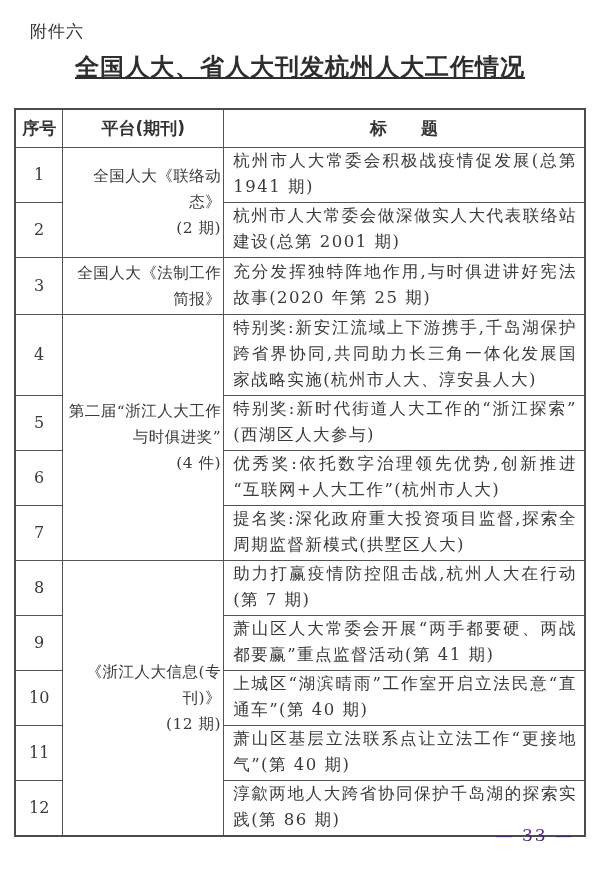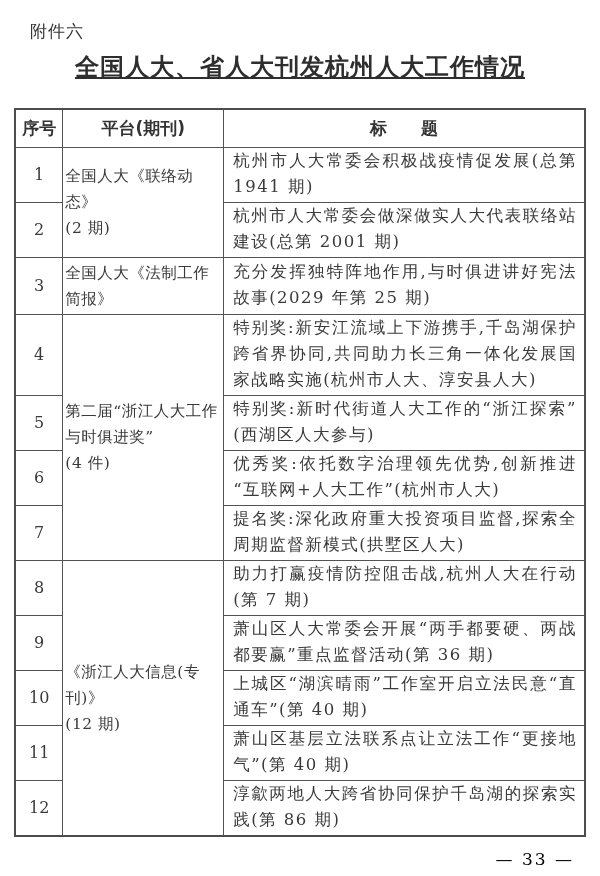--- a/index.html
+++ b/index.html
@@ -60,38 +60,38 @@
     color: #333333;
   }
   .col-no { width: 47px; }
   .col-platform { width: 158px; }
   .col-title { width: 355px; }
   td.no {
     text-align: center;
     font-size: 16px;
   }
   td.platform {
-    text-align: left;
+    text-align: right;
     white-space: pre-line;
     font-size: 15.5px;
     letter-spacing: 0.5px;
     padding: 2px 2px;
   }
   td.ttl {
     text-align: justify;
     text-align-last: left;
     letter-spacing: 1.5px;
     padding: 0 7px 2px 9px;
   }
   .page-number {
     position: absolute;
     right: 26px;
-    top: 849px;
+    top: 825px;
     font-size: 17px;
-    color: #000000;
+    color: #4c1d95;
     letter-spacing: 2px;
   }
 </style>
 </head>
 <body>
 
 <div class="attachment">附件六</div>
 
 <h1 class="doc-title">全国人大、省人大刊发杭州人大工作情况</h1>
 
@@ -116,21 +116,21 @@
       <td class="ttl">杭州市人大常委会积极战疫情促发展(总第 1941 期)</td>
     </tr>
     <tr class="h2">
       <td class="no">2</td>
       <td class="ttl">杭州市人大常委会做深做实人大代表联络站建设(总第 2001 期)</td>
     </tr>
     <tr class="h2">
       <td class="no">3</td>
       <td class="platform">全国人大《法制工作
 简报》</td>
-      <td class="ttl">充分发挥独特阵地作用,与时俱进讲好宪法故事(2029 年第 25 期)</td>
+      <td class="ttl">充分发挥独特阵地作用,与时俱进讲好宪法故事(2020 年第 25 期)</td>
     </tr>
     <tr class="h3">
       <td class="no">4</td>
       <td class="platform" rowspan="4">第二届“浙江人大工作
 与时俱进奖”
 (4 件)</td>
       <td class="ttl">特别奖:新安江流域上下游携手,千岛湖保护跨省界协同,共同助力长三角一体化发展国家战略实施(杭州市人大、淳安县人大)</td>
     </tr>
     <tr class="h2">
       <td class="no">5</td>
@@ -145,21 +145,21 @@
       <td class="ttl">提名奖:深化政府重大投资项目监督,探索全周期监督新模式(拱墅区人大)</td>
     </tr>
     <tr class="h2">
       <td class="no">8</td>
       <td class="platform" rowspan="5">《浙江人大信息(专刊)》
 (12 期)</td>
       <td class="ttl">助力打赢疫情防控阻击战,杭州人大在行动(第 7 期)</td>
     </tr>
     <tr class="h2">
       <td class="no">9</td>
-      <td class="ttl">萧山区人大常委会开展“两手都要硬、两战都要赢”重点监督活动(第 36 期)</td>
+      <td class="ttl">萧山区人大常委会开展“两手都要硬、两战都要赢”重点监督活动(第 41 期)</td>
     </tr>
     <tr class="h2">
       <td class="no">10</td>
       <td class="ttl">上城区“湖滨晴雨”工作室开启立法民意“直通车”(第 40 期)</td>
     </tr>
     <tr class="h2">
       <td class="no">11</td>
       <td class="ttl">萧山区基层立法联系点让立法工作“更接地气”(第 40 期)</td>
     </tr>
     <tr class="h2">

